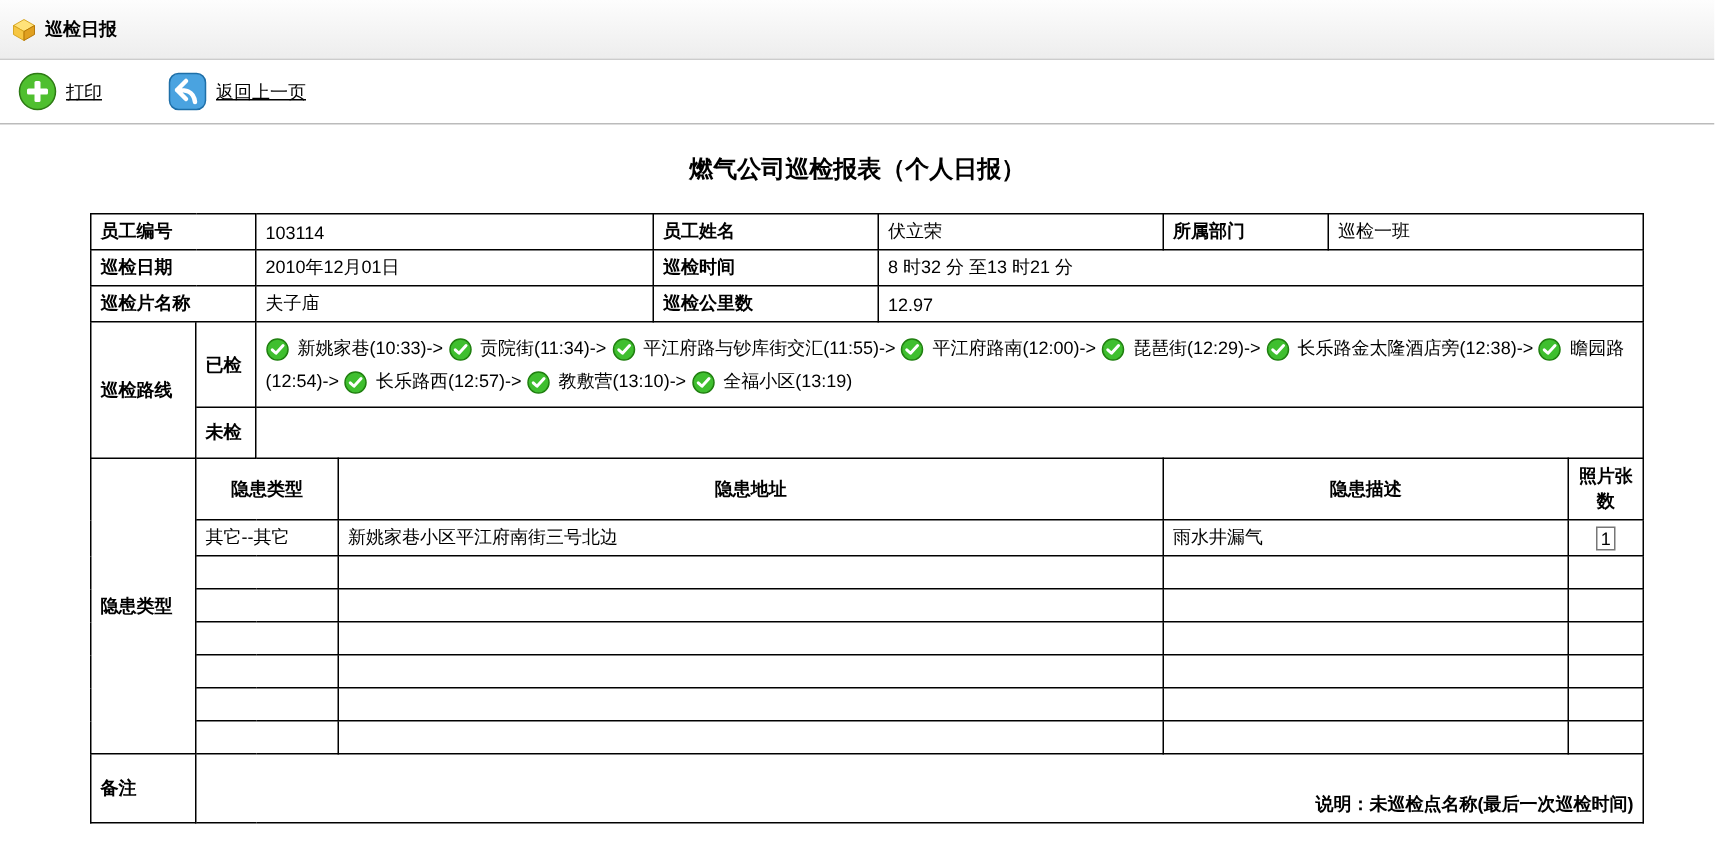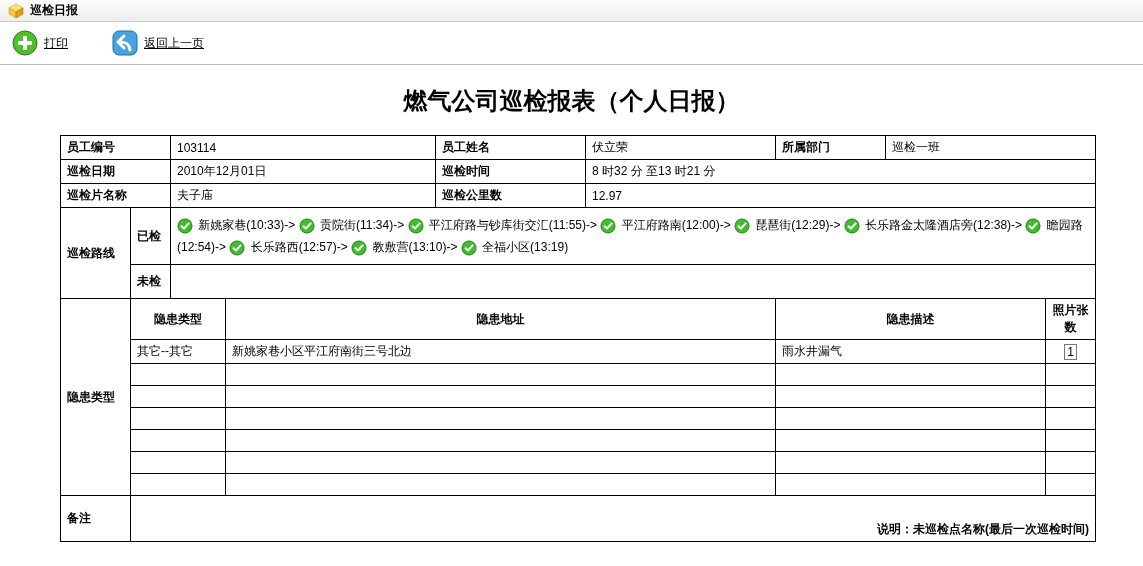--- a/index.html
+++ b/index.html
@@ -1,24 +1,24 @@
 <!DOCTYPE html>
 <html><head>
 <meta charset="utf-8">
 <style>
 * { box-sizing: border-box; margin: 0; padding: 0; }
 body { font-family: "SimSun", "宋体", Arial, sans-serif; font-size: 12px; color: #000; background: #fff; }
-.header-bar { background: linear-gradient(to bottom, #fdfdfd, #ededed); border-bottom: 1px solid #ccc; padding: 3px 8px; display: flex; align-items: center; height: 22px; }
+.header-bar { background: linear-gradient(to bottom, #fdfdfd, #ededed); border-bottom: 1px solid #ccc; padding: 3px 8px; display: flex; align-items: center; height: 40px; }
 .header-bar .cube-icon { width: 16px; height: 16px; margin-right: 6px; }
 .header-bar .title { font-weight: bold; font-size: 12px; }
 .toolbar { padding: 6px 10px; border-bottom: 1px solid #bbb; display: flex; align-items: center; gap: 6px; }
 .toolbar .tool { display: flex; align-items: center; gap: 4px; cursor: pointer; text-decoration: underline; }
 .icon-btn { width: 30px; height: 30px; display: flex; align-items: center; justify-content: center; }
 .content { padding: 10px 60px 20px 60px; }
-.page-title { text-align: center; font-size: 24px; font-weight: bold; margin: 10px 0 18px 0; font-family: "SimSun","宋体",Arial,sans-serif; }
+.page-title { text-align: center; font-size: 16px; font-weight: bold; margin: 10px 0 18px 0; font-family: "SimSun","宋体",Arial,sans-serif; }
 .meta-row { display: flex; justify-content: space-between; font-weight: bold; font-size: 14px; margin-bottom: 2px; color:#000; }
 table.report { border-collapse: collapse; width: 100%; table-layout: fixed; }
 table.report td, table.report th { border: 1px solid #000; padding: 3px 6px; font-size: 12px; vertical-align: middle; height: 22px; }
 .lbl { font-weight: bold; }
 .check-icon { display:inline-flex; width:16px; height:16px; vertical-align:middle; margin-right:2px; }
 .route-cell { line-height: 22px; padding:6px !important; }
 .hazard-header { text-align:center; font-weight:bold; }
 .photo-col { width:50px;text-align:center; }
 .photo-link { border:1px solid #777; padding:0 2px; font-family:Arial; display:inline-block; min-width:8px; text-align:center; }
 .footnote { text-align:right; font-weight:bold; }

